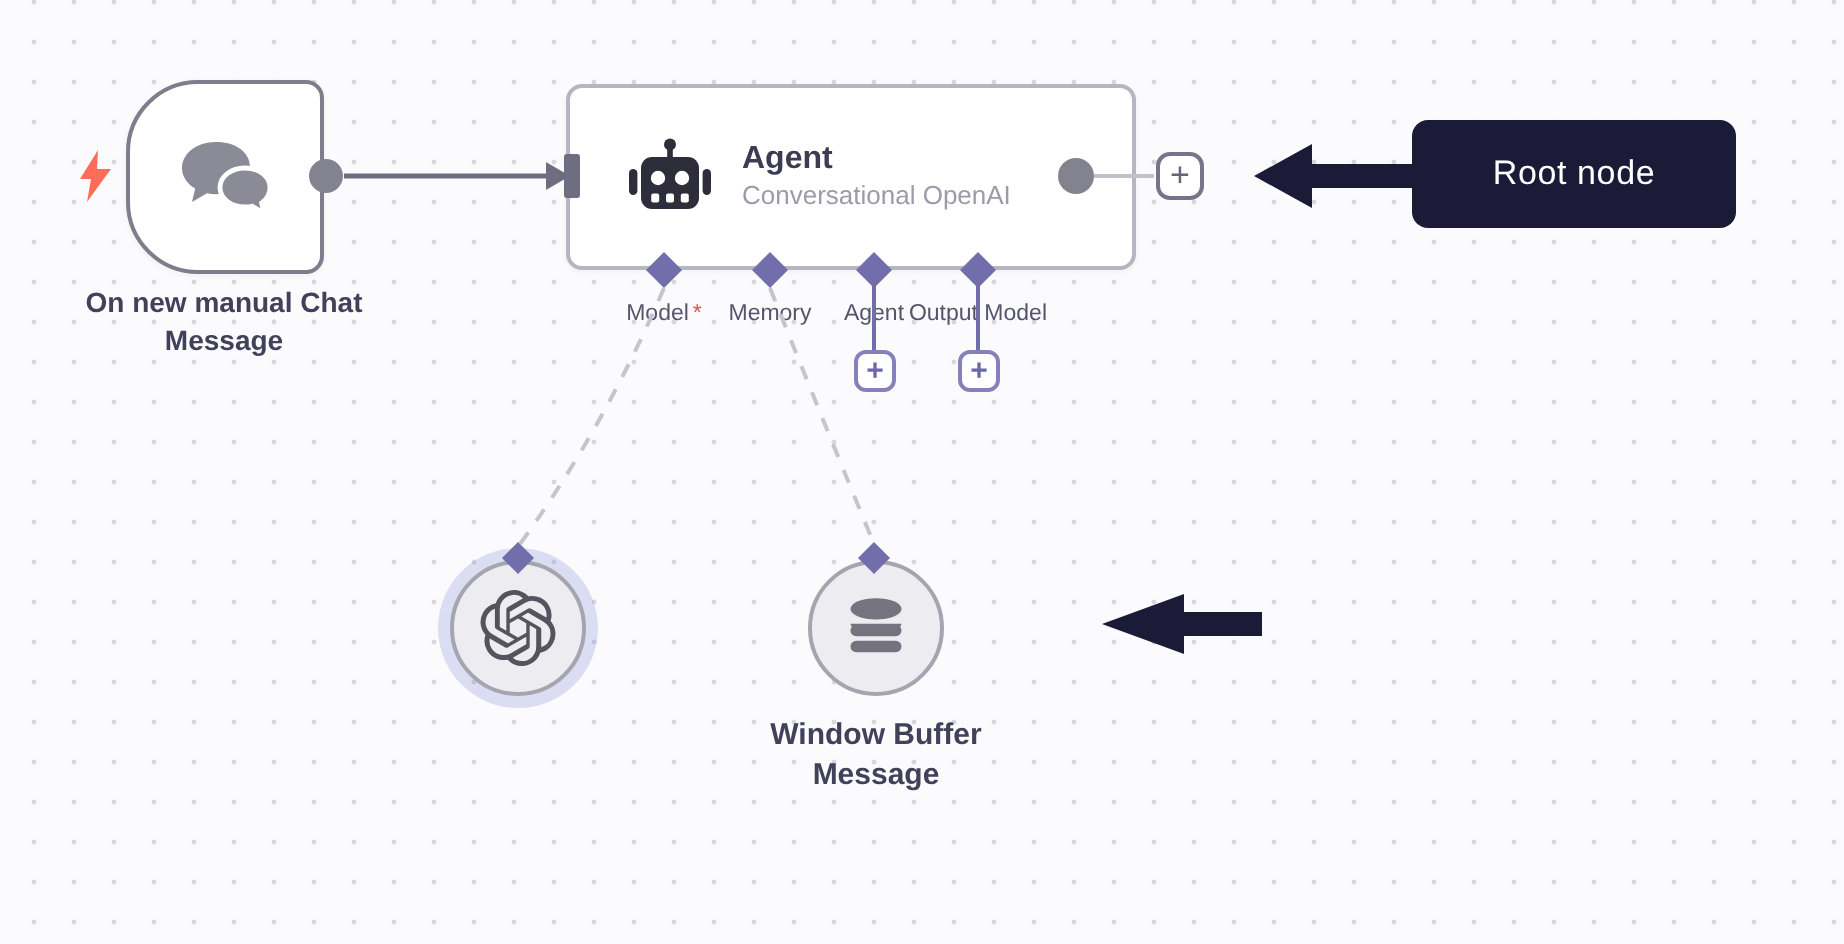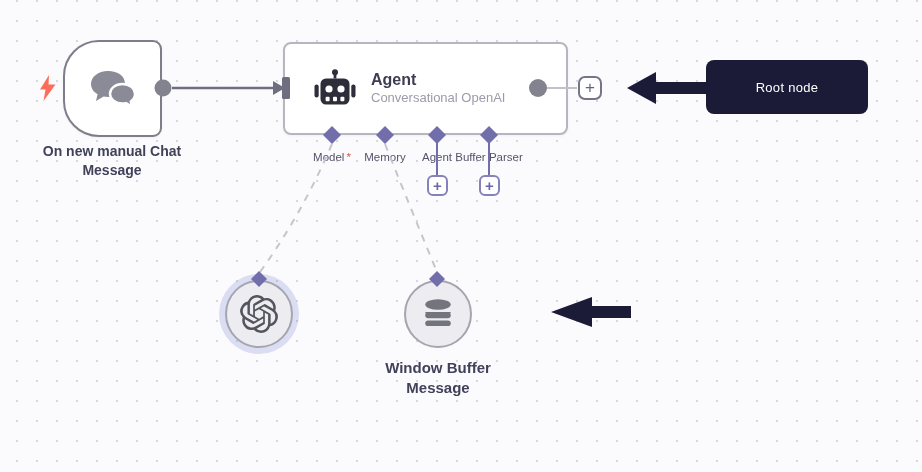--- a/index.html
+++ b/index.html
@@ -75,21 +75,21 @@
     position:absolute;width:64px;height:64px;border-radius:50%;
     background:#ededf1;border:2px solid #a5a5b0;box-sizing:content-box;
     display:flex;align-items:center;justify-content:center;z-index:2;
   }
   .openai-node{left:225px;top:280px;box-shadow:0 0 0 6px rgba(136,142,214,0.28);}
   .memory-node{left:404px;top:280px;}
 
   
   .annotation{
     position:absolute;background:#1b1b38;border-radius:8px;
-    color:#ffffff;font-size:13px;display:flex;align-items:center;justify-content:center;
+    color:#ffffff;font-size:17px;display:flex;align-items:center;justify-content:center;
     z-index:7;letter-spacing:0.3px;
   }
   .annotation-root{left:706px;top:60px;width:162px;height:54px;}
   .annotation-sub{left:631px;top:285px;width:164px;height:54px;}
   .annotation-arrow{position:absolute;z-index:7;}
 </style>
 </head>
 <body>
 
 <div class="canvas">
@@ -121,21 +121,21 @@
     </svg>
     <div>
       <div class="agent-title">Agent</div>
       <div class="agent-subtitle">Conversational OpenAI</div>
     </div>
   </div>
 
   <div class="port-label" style="left:292px;width:80px;"><span>Model</span><span class="req">*</span></div>
   <div class="port-label" style="left:345px;width:80px;text-align:center;"><span>Memory</span></div>
   <div class="port-label" style="left:407px;width:60px;"><span>Agent</span></div>
-  <div class="port-label" style="left:444px;width:90px;"><span>Buffer Parser</span></div>
+  <div class="port-label" style="left:444px;width:90px;"><span>Output Model</span></div>
 
   <div class="plus-btn plus-root">+</div>
   <div class="plus-btn plus-sub plus-tool">+</div>
   <div class="plus-btn plus-sub plus-parser">+</div>
 
   <div class="circle-node openai-node">
     <svg width="38" height="38" viewBox="0 0 24 24">
       <path fill="#54545f" d="M22.2819 9.8211a5.9847 5.9847 0 0 0-.5157-4.9108 6.0462 6.0462 0 0 0-6.5098-2.9A6.0651 6.0651 0 0 0 4.9807 4.1818a5.9847 5.9847 0 0 0-3.9977 2.9 6.0462 6.0462 0 0 0 .7427 7.0966 5.98 5.98 0 0 0 .511 4.9107 6.051 6.051 0 0 0 6.5146 2.9001A5.9847 5.9847 0 0 0 13.2599 24a6.0557 6.0557 0 0 0 5.7718-4.2058 5.9894 5.9894 0 0 0 3.9977-2.9001 6.0557 6.0557 0 0 0-.7475-7.0729zm-9.022 12.6081a4.4755 4.4755 0 0 1-2.8764-1.0408l.1419-.0804 4.7783-2.7582a.7948.7948 0 0 0 .3927-.6813v-6.7369l2.02 1.1686a.071.071 0 0 1 .038.0615v5.5826a4.504 4.504 0 0 1-4.4945 4.4944zm-9.6607-4.1254a4.4708 4.4708 0 0 1-.5346-3.0137l.142.0852 4.783 2.7582a.7712.7712 0 0 0 .7806 0l5.8428-3.3685v2.3324a.0804.0804 0 0 1-.0332.0615L9.74 19.9502a4.4992 4.4992 0 0 1-6.1408-1.6464zM2.3408 7.8956a4.485 4.485 0 0 1 2.3655-1.9728V11.6a.7664.7664 0 0 0 .3879.6765l5.8144 3.3543-2.0201 1.1685a.0757.0757 0 0 1-.071 0l-4.8303-2.7865A4.504 4.504 0 0 1 2.3408 7.8956zm16.5963 3.8558L13.1038 8.364 15.1192 7.2a.0757.0757 0 0 1 .071 0l4.8303 2.7913a4.4944 4.4944 0 0 1-.6765 8.1042v-5.6772a.79.79 0 0 0-.407-.667zm2.0107-3.0231l-.142-.0852-4.7735-2.7818a.7759.7759 0 0 0-.7854 0L9.409 9.2297V6.8974a.0662.0662 0 0 1 .0284-.0615l4.8303-2.7866a4.4992 4.4992 0 0 1 6.6802 4.66zM8.3065 12.863l-2.02-1.1638a.0804.0804 0 0 1-.038-.0567V6.0742a4.4992 4.4992 0 0 1 7.3757-3.4537l-.142.0805L8.704 5.459a.7948.7948 0 0 0-.3927.6813zm1.0976-2.3654l2.602-1.4998 2.6069 1.4998v2.9994l-2.5974 1.4997-2.6067-1.4997z"></path>
     </svg>
   </div>

